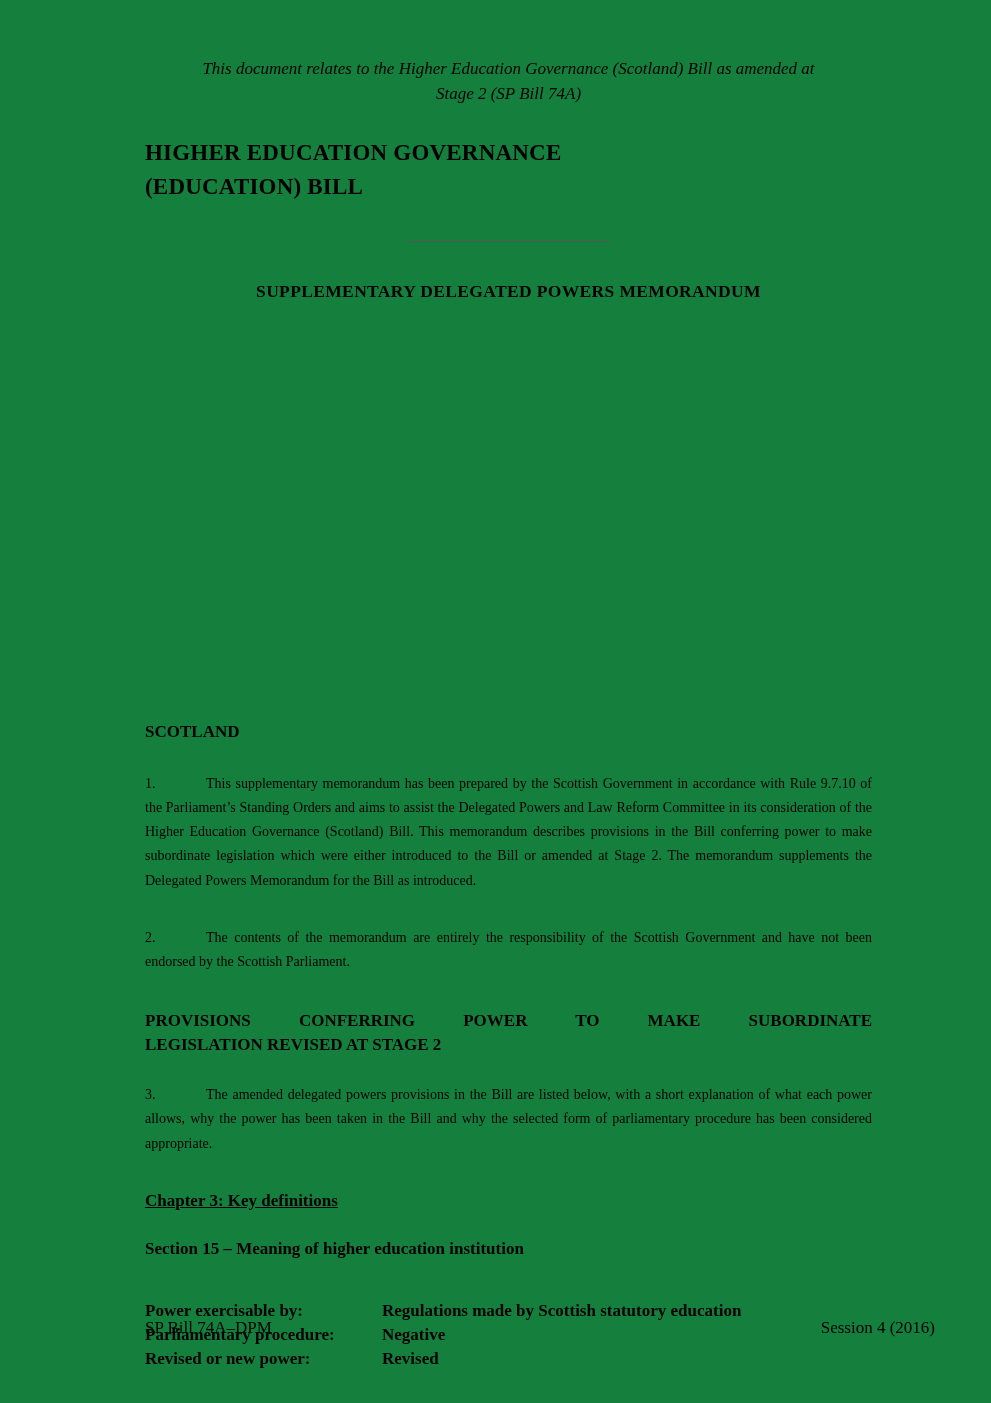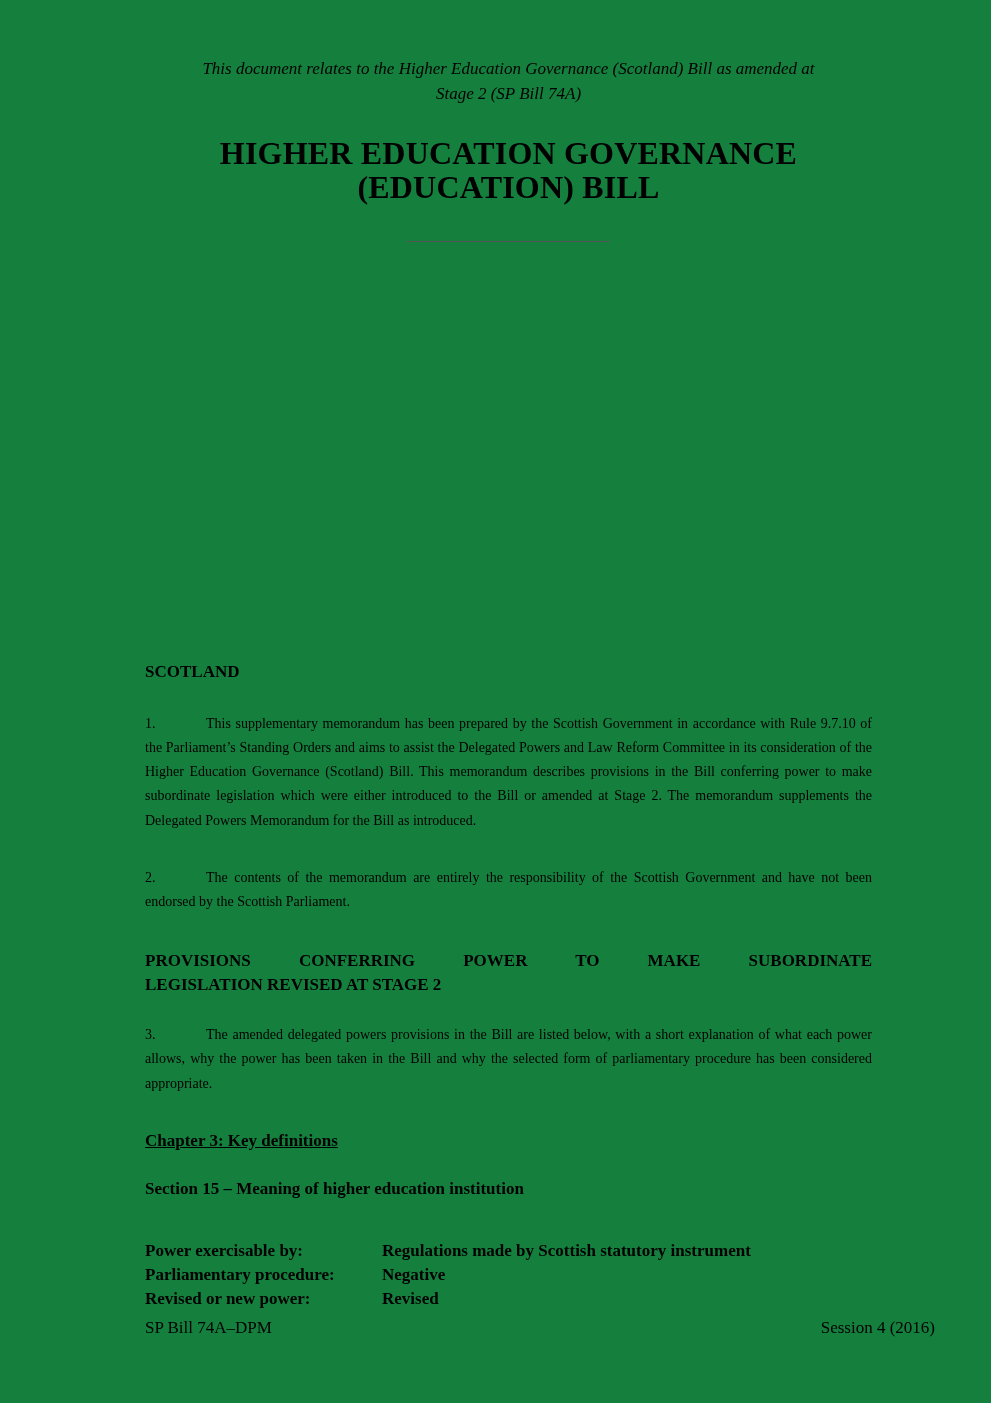--- a/index.html
+++ b/index.html
@@ -31,24 +31,24 @@
   .doc-header {
     font-style: italic;
     font-size: 17px;
     line-height: 25px;
     text-align: center;
     padding-top: 56px;
   }
 
   
   .doc-title {
-    font-size: 32px;
+    font-size: 23px;
     font-weight: bold;
     line-height: 34px;
-    text-align: center;
+    text-align: left;
     margin-top: 30px;
     letter-spacing: 0.2px;
   }
 
   
   .rule-wrap {
     margin-top: 36px;
     text-align: center;
     line-height: 0;
   }
@@ -147,20 +147,21 @@
 
     <div class="doc-title">
       <div>HIGHER EDUCATION GOVERNANCE</div>
       <div>(EDUCATION) BILL</div>
     </div>
 
     <div class="rule-wrap">
       <span class="rule"></span>
     </div>
 
+    <div class="doc-subtitle">SUPPLEMENTARY DELEGATED POWERS MEMORANDUM</div>
 
     <div class="gap-purpose"></div>
 
     <div class="section-heading">SCOTLAND</div>
 
     <div class="sp-28"></div>
 
     <p class="body-para"><span class="para-num">1.</span><span>This supplementary memorandum has been prepared by the Scottish Government in accordance with Rule 9.7.10 of the Parliament’s Standing Orders and aims to assist the Delegated Powers and Law Reform Committee in its consideration of the Higher Education Governance (Scotland) Bill.  This memorandum describes provisions in the Bill conferring power to make subordinate legislation which were either introduced to the Bill or amended at Stage 2.  The memorandum supplements the Delegated Powers Memorandum for the Bill as introduced.</span></p>
 
     <div class="sp-33"></div>
@@ -187,21 +188,21 @@
     <div class="sp-24"></div>
 
     <div class="section-heading">Section 15 – Meaning of higher education institution</div>
 
     <div class="sp-38"></div>
 
     <table class="power-table">
       <tbody>
         <tr>
           <td class="label">Power exercisable by:</td>
-          <td class="value">Regulations made by Scottish statutory instrument</td>
+          <td class="value">Regulations made by Scottish statutory education</td>
         </tr>
         <tr>
           <td class="label">Parliamentary procedure:</td>
           <td class="value">Negative</td>
         </tr>
         <tr>
           <td class="label">Revised or new power:</td>
           <td class="value">Revised</td>
         </tr>
       </tbody>

